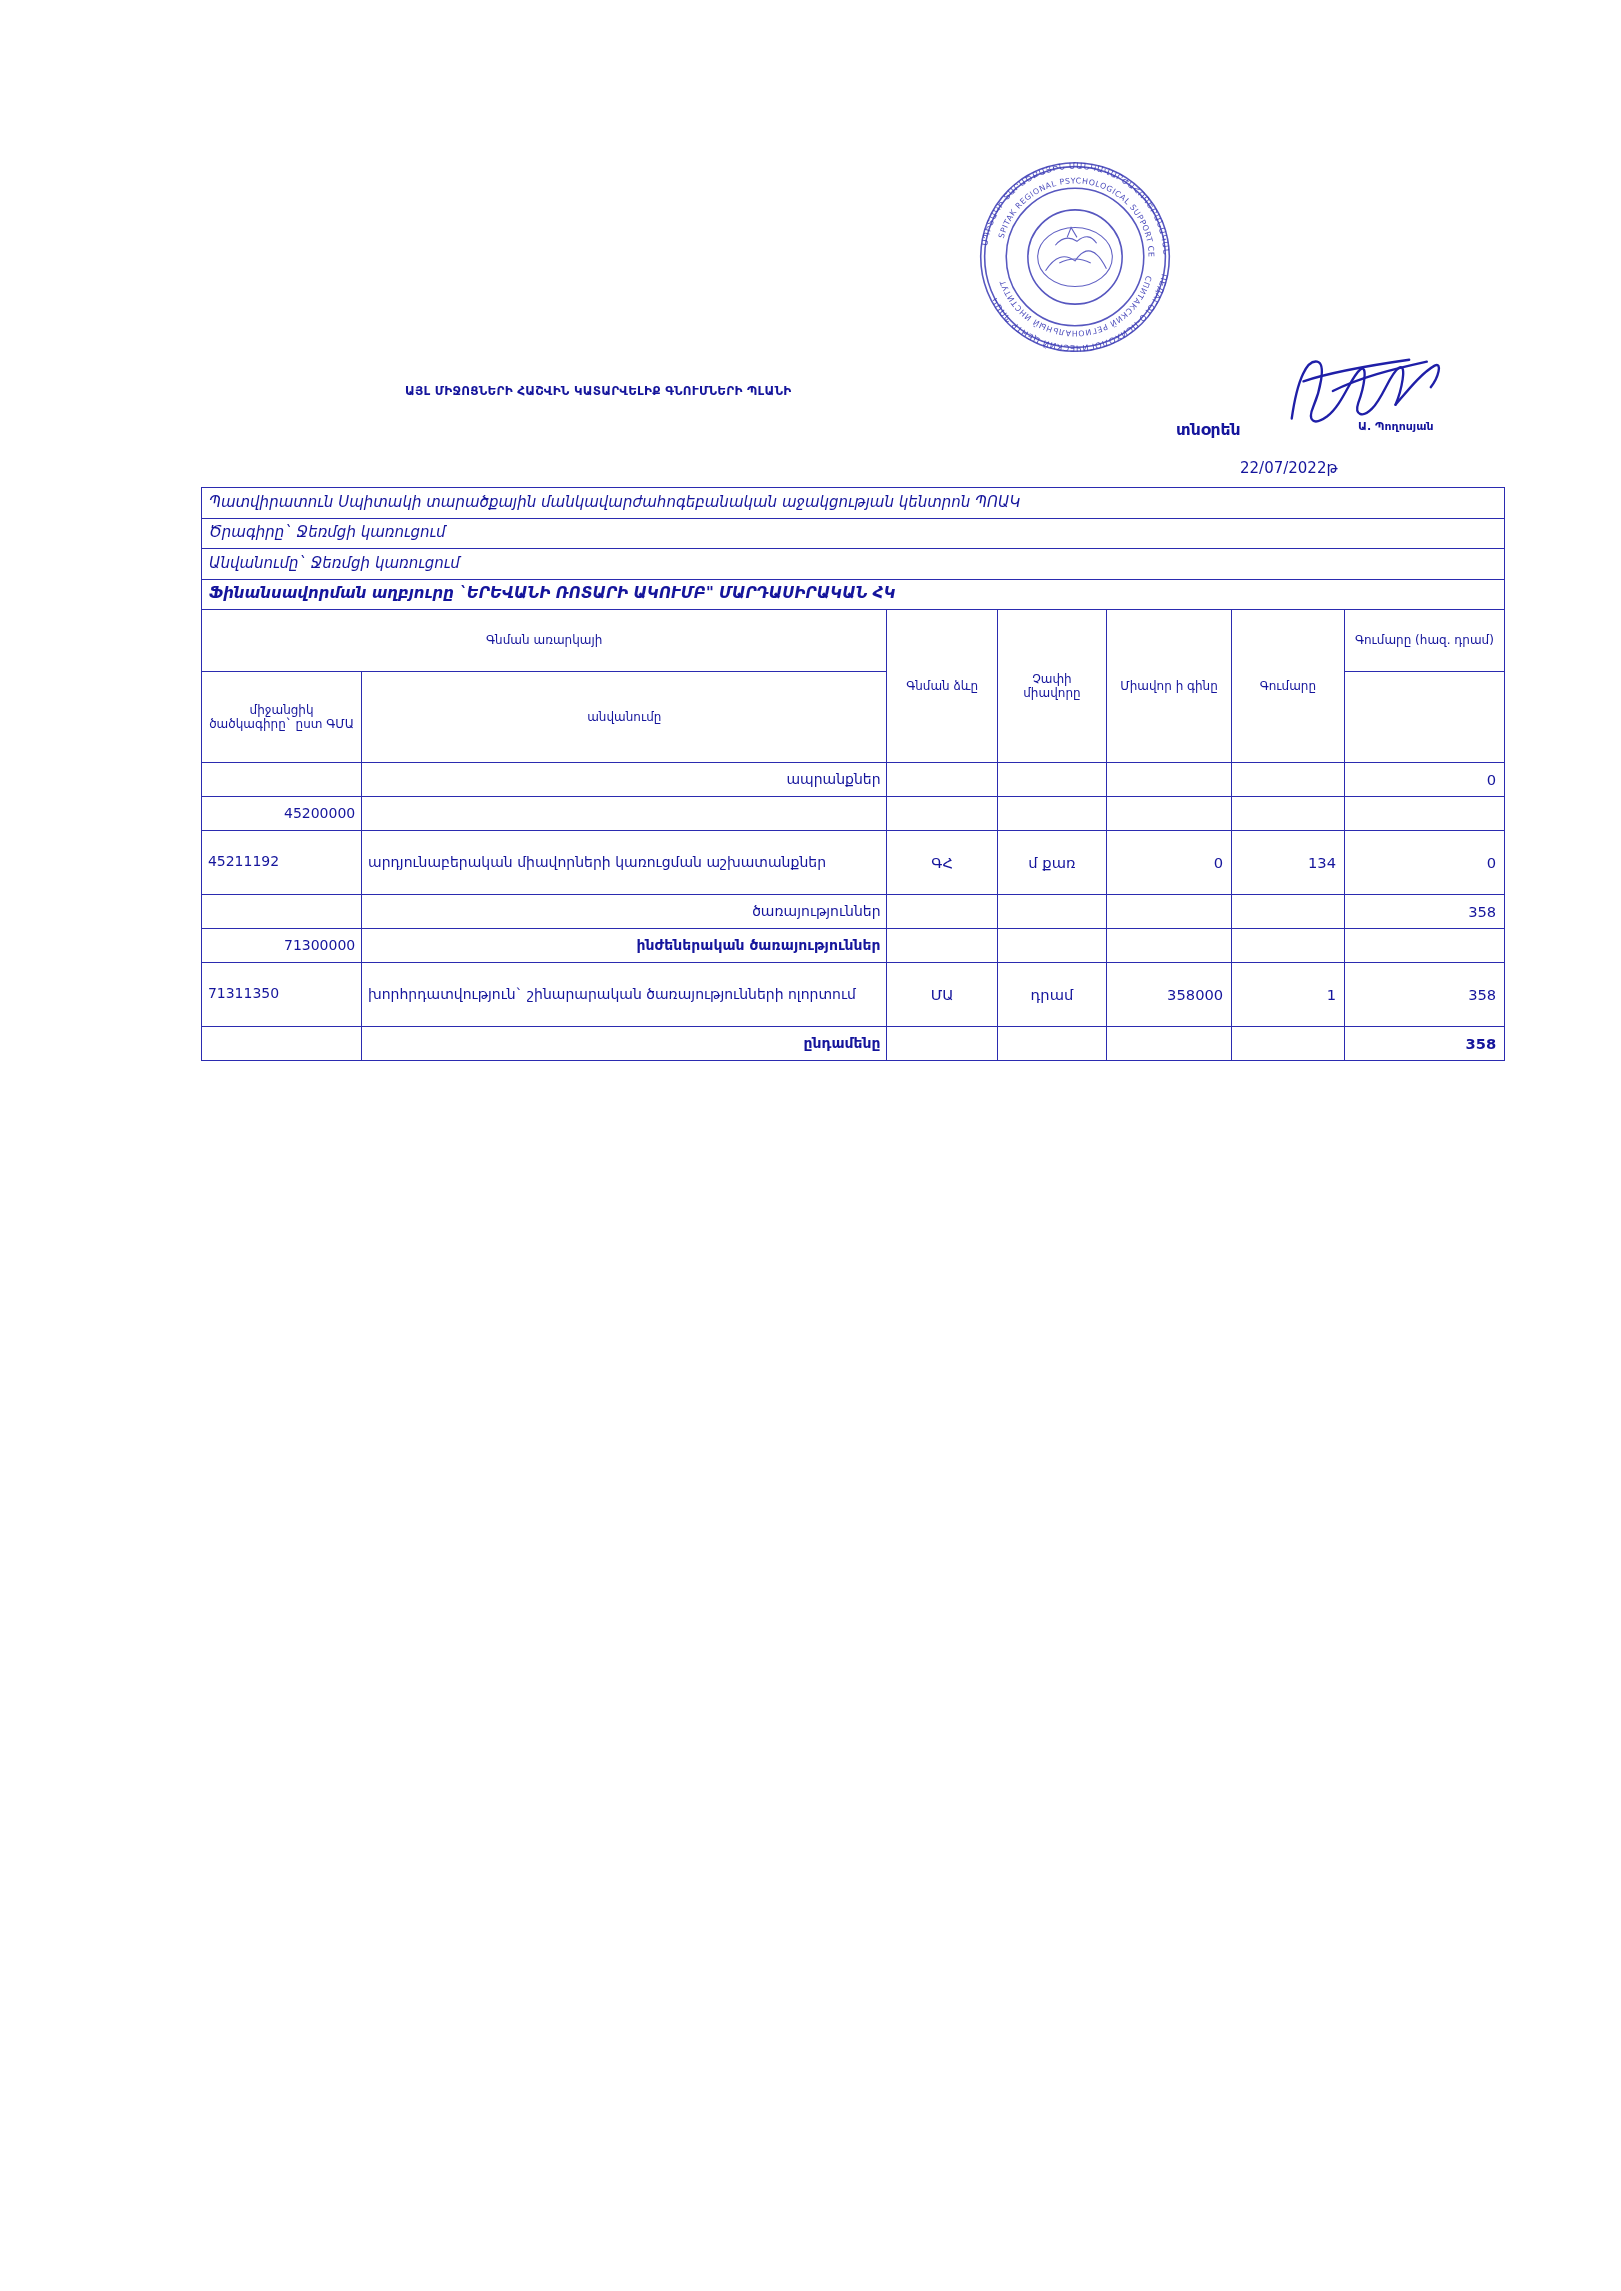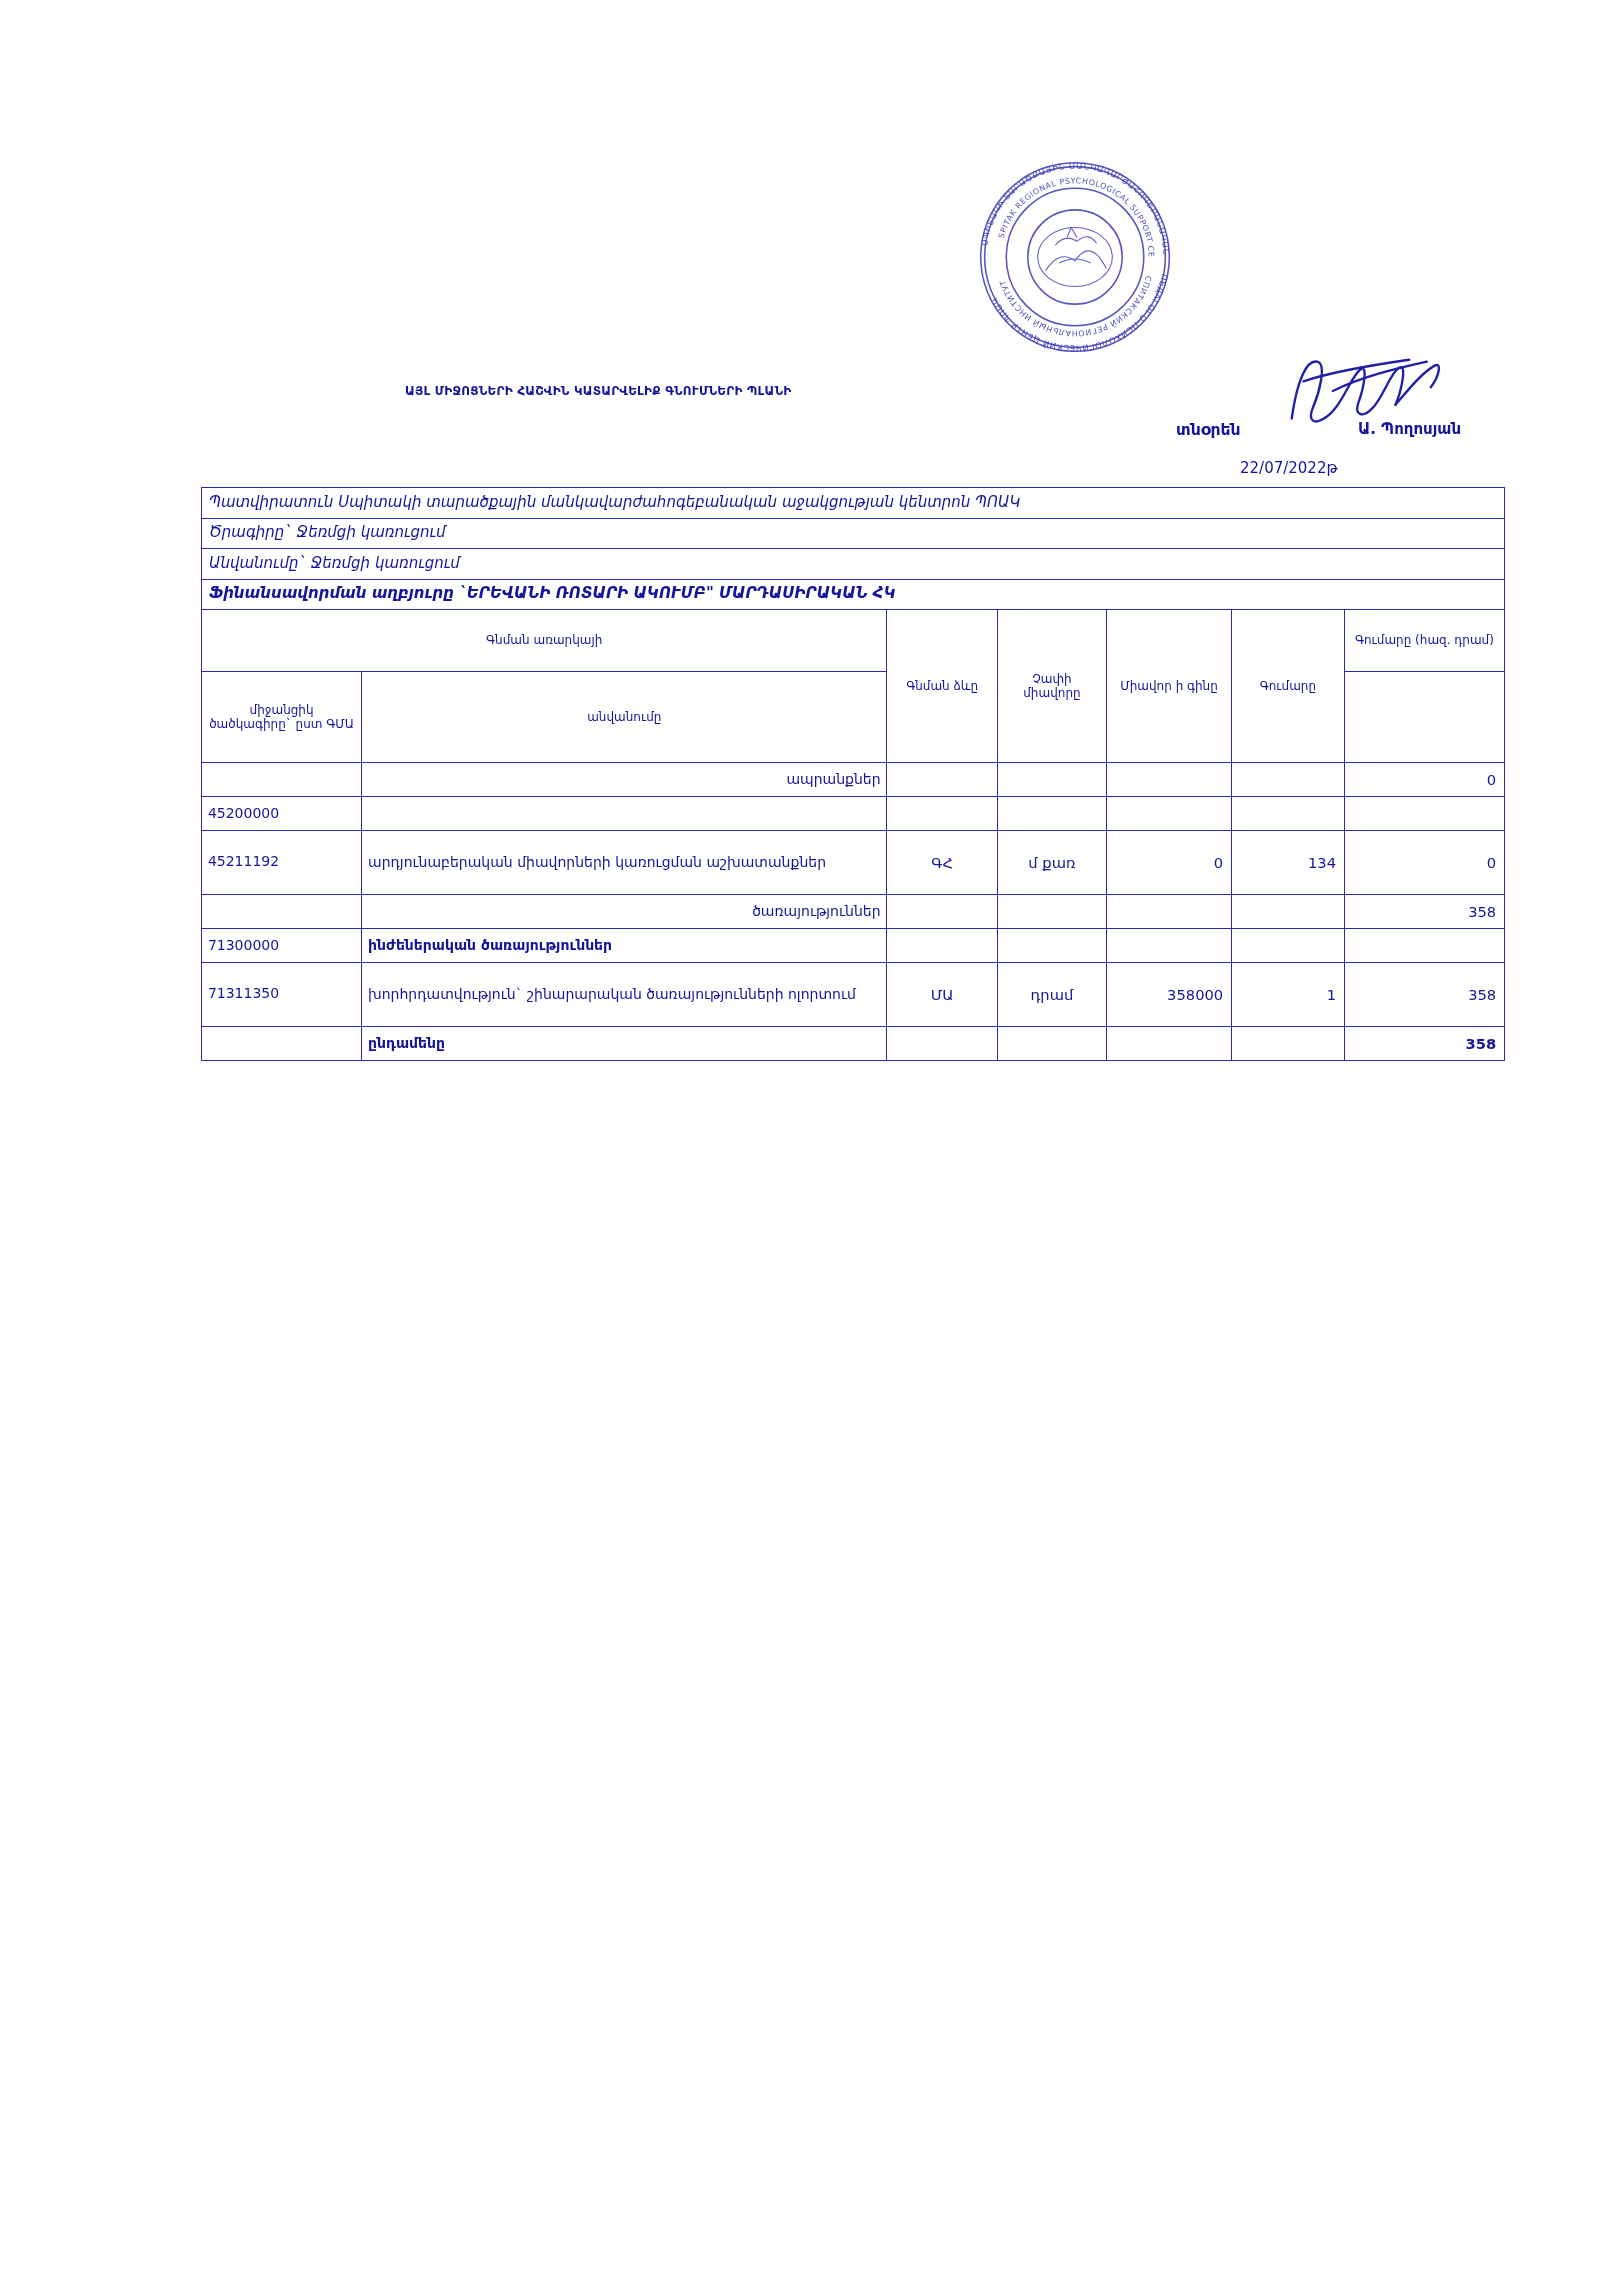--- a/index.html
+++ b/index.html
@@ -35,21 +35,21 @@
     left: 1176px;
     top: 420px;
     font-size: 15.7px;
     font-weight: bold;
     color: #15159c;
   }
   .approver-name {
     position: absolute;
     left: 1358px;
     top: 420px;
-    font-size: 15px;
+    font-size: 11px;
     font-weight: bold;
     color: #15159c;
   }
   .approve-date {
     position: absolute;
     left: 1240px;
     top: 459px;
     font-size: 15px;
     color: #15159c;
   }
@@ -123,21 +123,21 @@
   col.c6 { width: 93px; }
   col.c7 { width: 132px; }
 
   .tall-code-cell {
     vertical-align: bottom;
     padding-bottom: 3.9px !important;
   }
   .vtop { vertical-align: top; }
   .rowA td { height: 29px; text-align: right; }
   .rowB td { height: 57px; }
-  .rowC td { height: 29px; }
+  .rowC td { height: 29px; text-align: right; }
 </style>
 </head>
 <body>
 
 <div class="page">
 
   <div class="stamp">
     <svg width="221" height="221" viewBox="0 0 225 225" xmlns="http://www.w3.org/2000/svg">
       <defs>
         <path id="arcOuter" d="M 22,112 A 90,90 0 1 1 202,112"></path>

